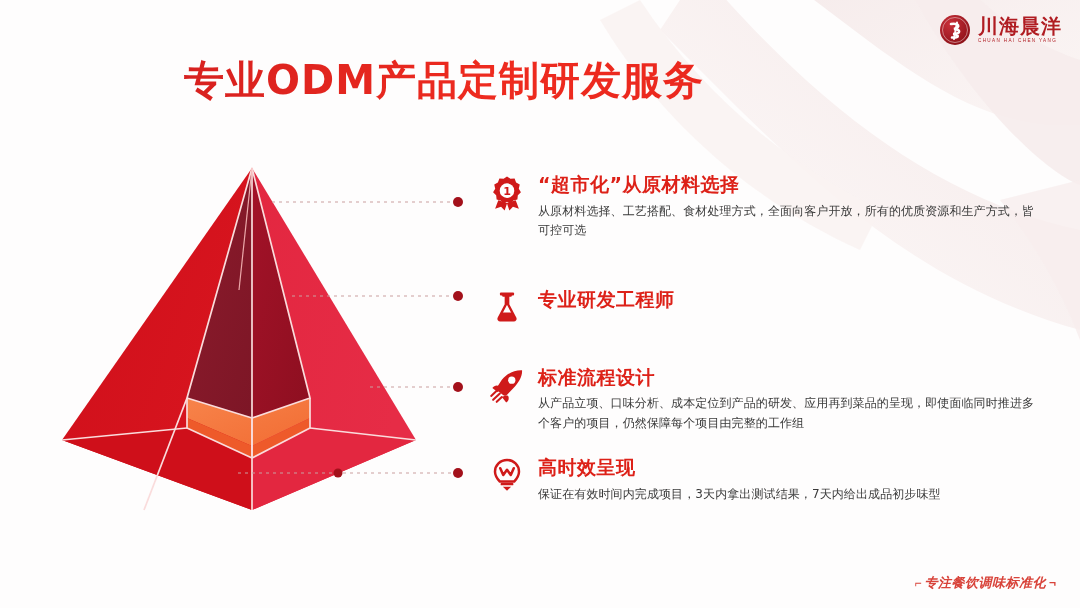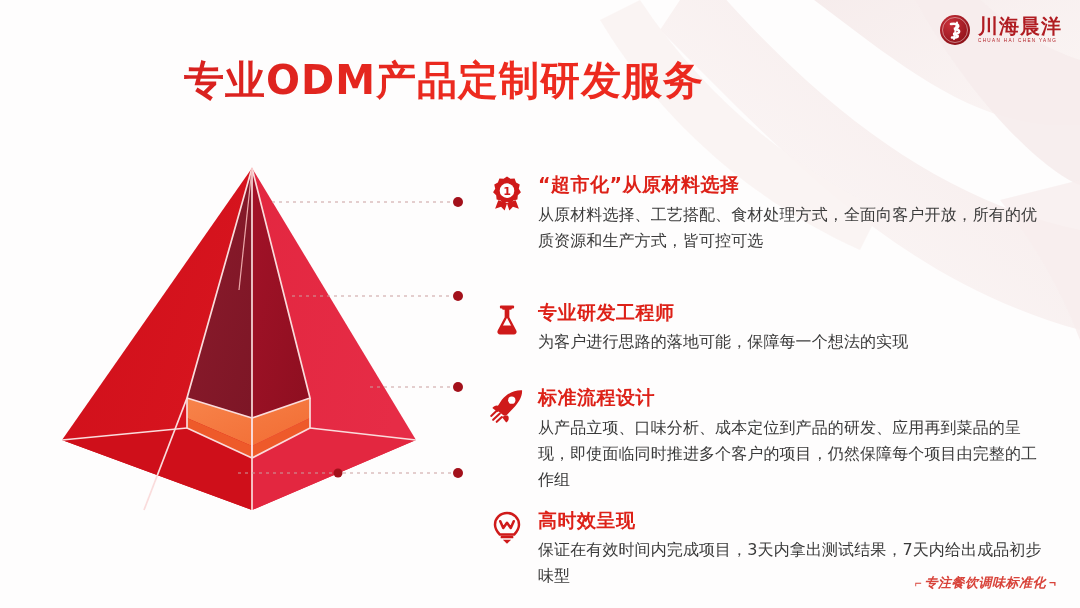--- a/index.html
+++ b/index.html
@@ -130,32 +130,32 @@
   .f-title {
     font-size: 19px;
     font-weight: bold;
     color: #dd2118;
     letter-spacing: 0.5px;
     line-height: 1.25;
     margin: 0 0 5px 0;
     font-family: "DejaVu Sans", "Liberation Sans", sans-serif;
   }
   .f-desc {
-    font-size: 16px;
+    font-size: 12px;
     color: #3a3a3a;
     line-height: 1.62;
     margin: 0;
     letter-spacing: 0.1px;
     max-width: 528px;
     font-family: "DejaVu Sans", "Liberation Sans", sans-serif;
   }
   
   .feature.r1 { margin-bottom: 20px; }
   .feature.r2 { margin-bottom: 30px; margin-top: 46px; }
-  .feature.r3 { margin-bottom: 15px; }
+  .feature.r3 { margin-bottom: 22px; }
 
   
   .footer-slogan {
     position: absolute;
     right: 24px;
     bottom: 16px;
     display: flex;
     align-items: center;
     gap: 3px;
     z-index: 6;
@@ -316,21 +316,20 @@
           <g fill="#cf1a1a">
             <rect x="14" y="5" width="20" height="4.2" rx="1.4"></rect>
             <path d="M18.6 9.2 h3.2 v12.5 L12 40.5 a2.6 2.6 0 0 0 2.3 3.8 h19.4 a2.6 2.6 0 0 0 2.3 -3.8 L26.2 21.7 V9.2 h3.2 v11.6 l9.3 17.6 H9.3 z" fill="none"></path>
           </g>
           <path d="M18.8 9.2 h3.6 v12.6 l-10 19.1 a2.2 2.2 0 0 0 2 3.2 h19.2 a2.2 2.2 0 0 0 2 -3.2 l-10 -19.1 V9.2 h3.6" fill="none" stroke="#cf1a1a" stroke-width="3.4" stroke-linejoin="round" stroke-linecap="round"></path>
           <path d="M16.2 33 h15.6 l5.3 9.6 H10.9 z" fill="#cf1a1a"></path>
         </svg>
       </div>
       <div class="f-body">
         <p class="f-title">专业研发工程师</p>
-        <p class="f-desc">为客户进行思路的落地可能，保障每一个想法的实现</p>
       </div>
     </div>
 
     <div class="feature r3">
       <div class="f-icon">
         <svg viewBox="0 0 48 48" width="38" height="38">
           <g fill="#cf1a1a">
             <path d="M43 4 C 34 3.5, 24 8, 17.5 16 L 12 24.5 C 10.5 27, 11 29, 13 30.6 L 18.6 35.2 C 20.6 36.8, 22.6 36.6, 24.4 34.6 L 31.6 27.2 C 39 19.6, 43.6 11.5, 43 4 Z"></path>
             <path d="M14 24 C 11 22.5, 7.5 23.4, 5.5 26.5 L 12.5 32 C 14.3 29.2, 15.5 26.6, 14 24 Z"></path>
             <path d="M25.5 36.5 C 27 39.6, 26.2 42.8, 23 44.8 L 17.5 37.8 C 20.4 36.3, 23 35.2, 25.5 36.5 Z"></path>

